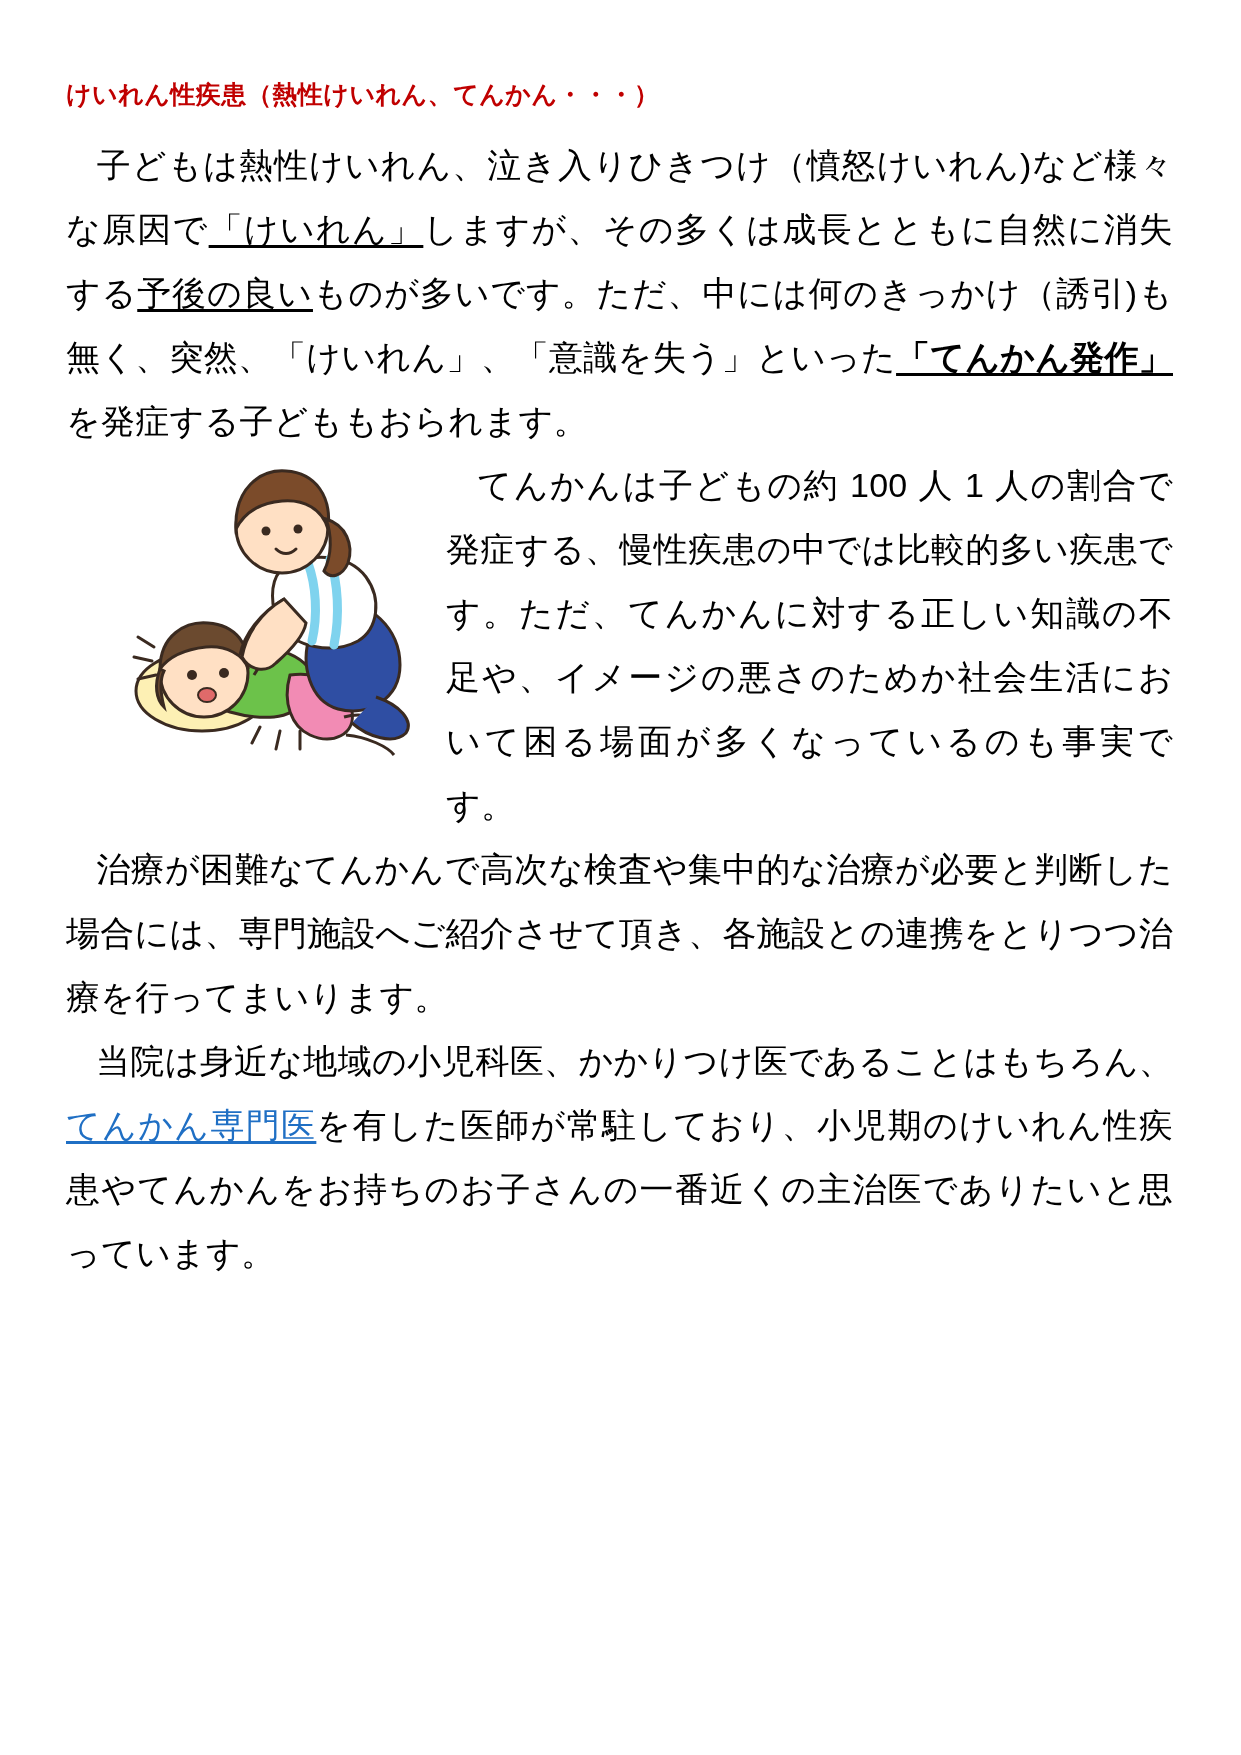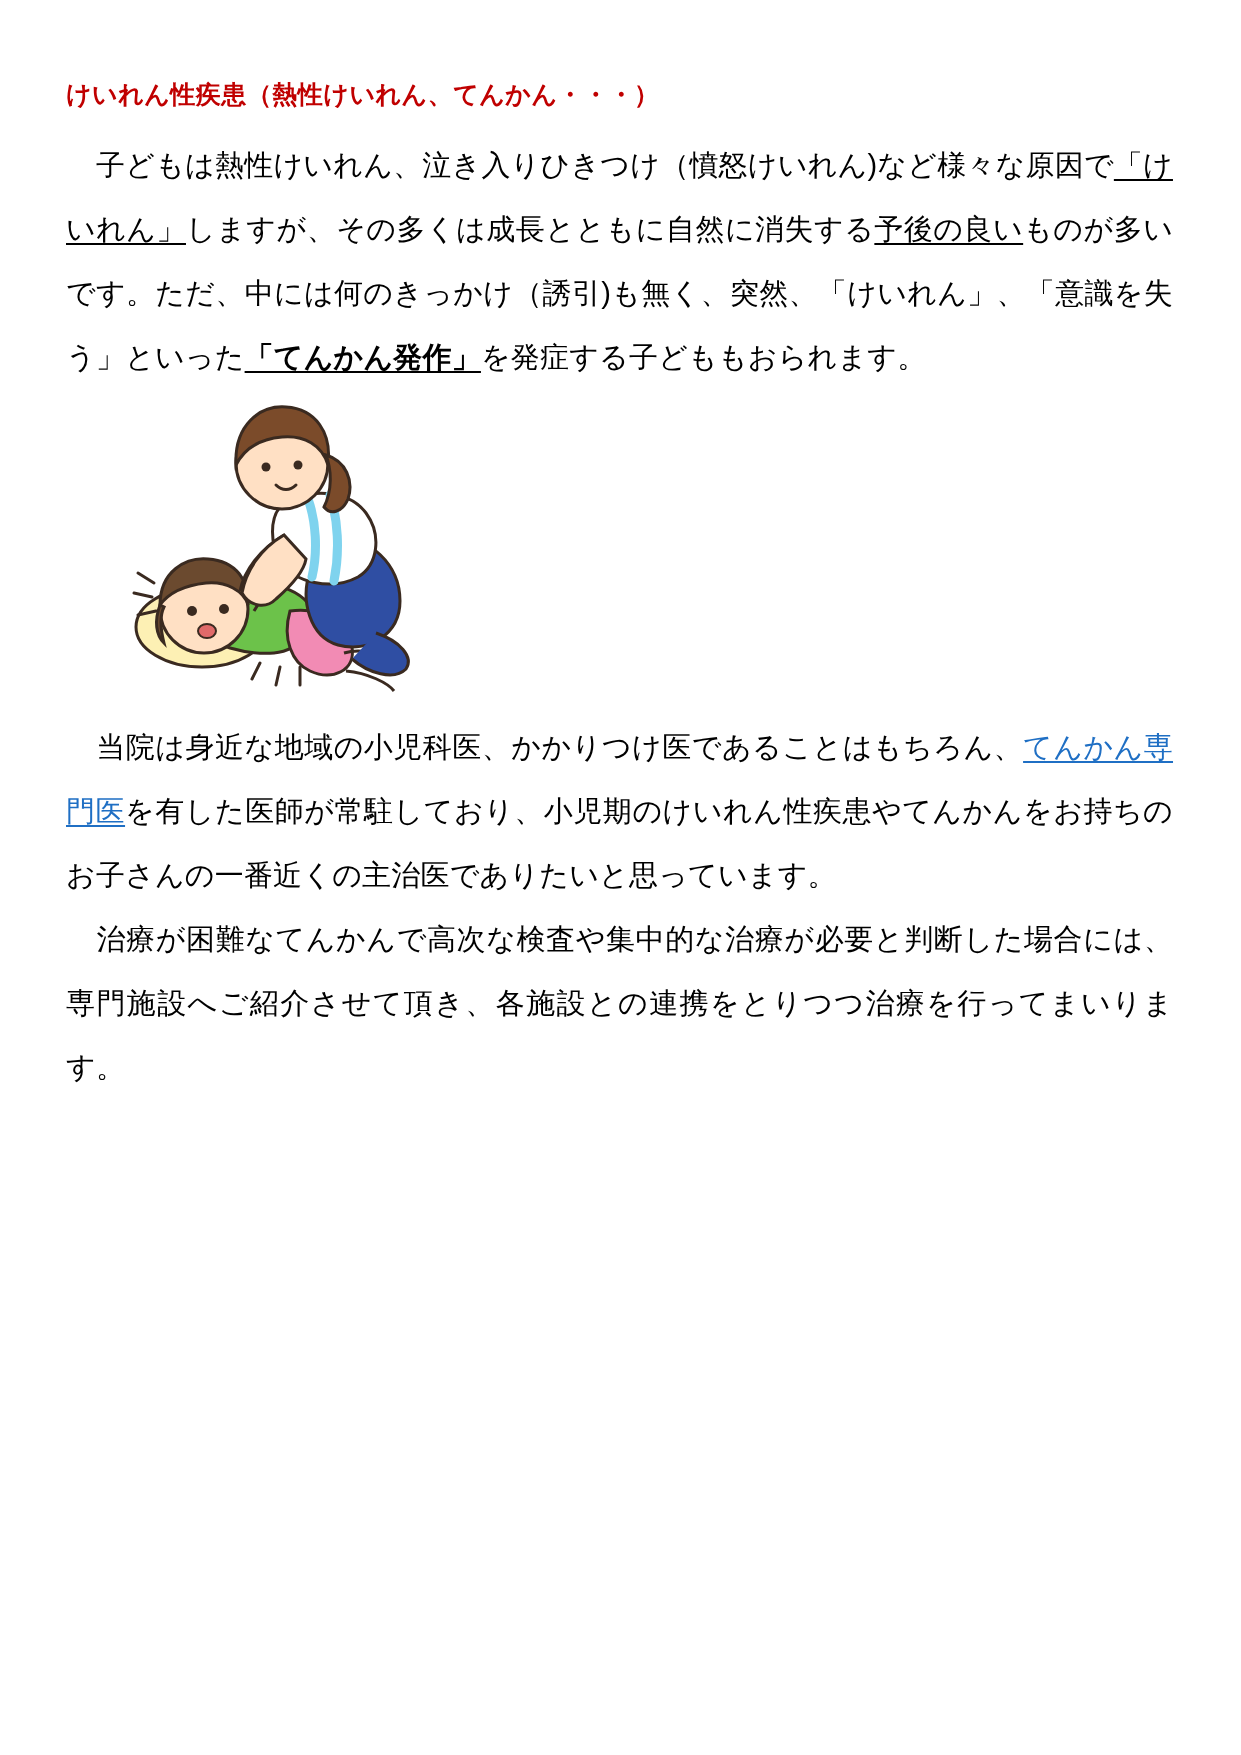--- a/index.html
+++ b/index.html
@@ -21,21 +21,21 @@
   }
   .doc-title {
     color: #c00000;
     font-weight: bold;
     font-size: 25px;
     letter-spacing: 0.5px;
     margin: 0 0 22px 0;
     line-height: 1.3;
   }
   p.body-text {
-    font-size: 29px;
+    font-size: 34px;
     line-height: 64px;
     color: #000000;
     margin: 0 0 0 0;
     text-align: justify;
     text-justify: inter-ideograph;
     letter-spacing: 0.2px;
   }
   .indent {
     display: inline-block;
     width: 30px;
@@ -127,24 +127,27 @@
         <circle cx="172" cy="72" r="4.5" fill="#3a2a20"></circle>
         <circle cx="204" cy="70" r="4.5" fill="#3a2a20"></circle>
 
         <path d="M182 90 C188 96 196 96 202 90" fill="none" stroke="#3a2a20" stroke-width="3" stroke-linecap="round"></path>
 
         <path d="M60 188 L44 178 M58 202 L40 198 M62 216 L44 220" stroke="#3a2a20" stroke-width="3" stroke-linecap="round"></path>
         <path d="M166 268 L158 284 M186 272 L182 290 M206 272 L206 290" stroke="#3a2a20" stroke-width="3" stroke-linecap="round"></path>
       </svg>
     </div>
 
+    <p class="body-text para-wrap">
+      <span class="indent"></span><span>てんかんは子どもの約 100 人 1 人の割合で発症する、慢性疾患の中では比較的多い疾患です。ただ、てんかんに対する正しい知識の不足や、イメージの悪さのためか社会生活において困る場面が多くなっているのも事実です。</span>
+    </p>
   </div>
 
+
+  <p class="body-text">
+    <span class="indent"></span><span>治療が困難なてんかんで高次な検査や集中的な治療が必要と判断した場合には、専門施設へご紹介させて頂き、各施設との連携をとりつつ治療を行ってまいります。</span>
+  </p>
 
   <p class="body-text">
     <span class="indent"></span><span>当院は身近な地域の小児科医、かかりつけ医であることはもちろん、</span><a class="link" href="#">てんかん専門医</a><span>を有した医師が常駐しており、小児期のけいれん性疾患やてんかんをお持ちのお子さんの一番近くの主治医でありたいと思っています。</span>
   </p>
 
-  <p class="body-text">
-    <span class="indent"></span><span>治療が困難なてんかんで高次な検査や集中的な治療が必要と判断した場合には、専門施設へご紹介させて頂き、各施設との連携をとりつつ治療を行ってまいります。</span>
-  </p>
-
 </div>
 
 </body></html>

